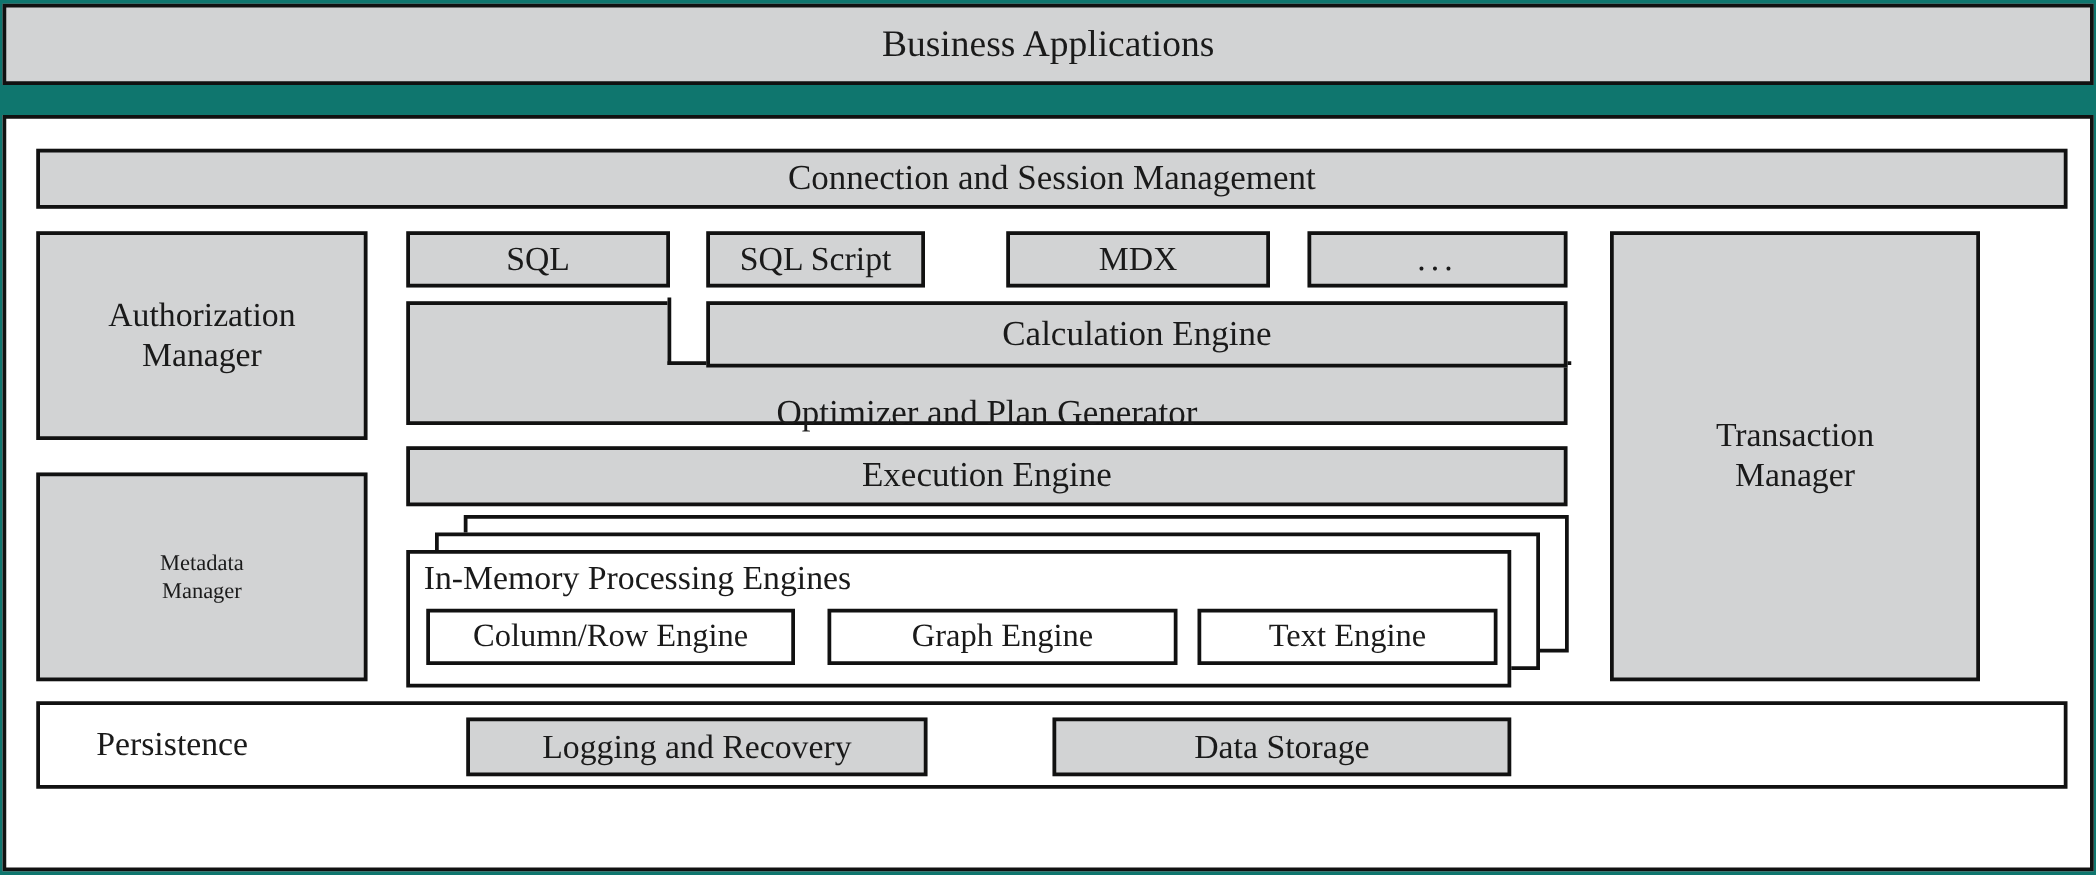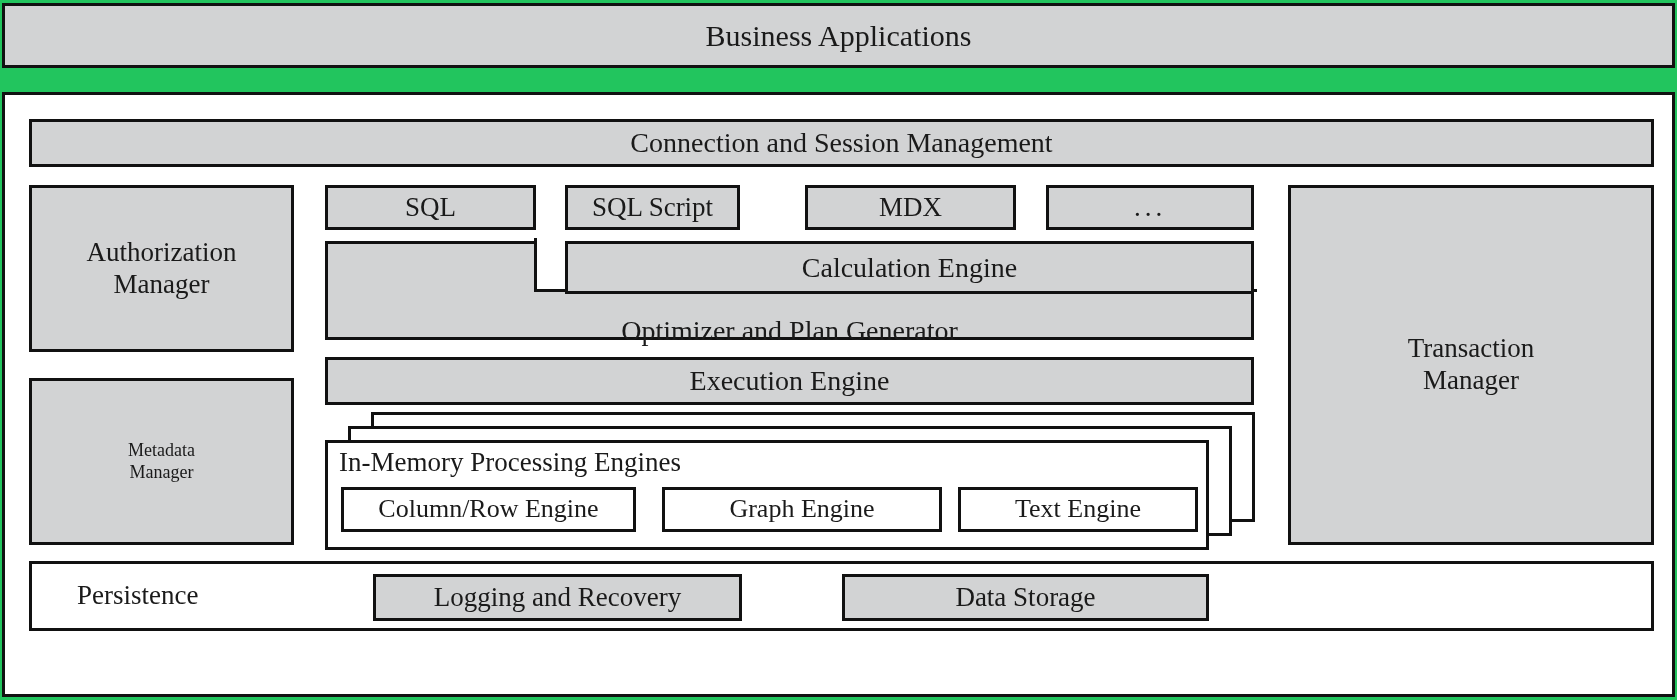--- a/index.html
+++ b/index.html
@@ -8,21 +8,21 @@
     background: #ffffff;
   }
   body {
     font-family: "Liberation Serif", "DejaVu Serif", serif;
     color: #1a1a1a;
   }
   #canvas {
     position: relative;
     width: 1677px;
     height: 700px;
-    background: #22c55e;
+    background: #0f766e;
     overflow: hidden;
   }
   .box {
     position: absolute;
     box-sizing: border-box;
     border: 3px solid #111111;
     display: flex;
     align-items: center;
     justify-content: center;
     text-align: center;
@@ -122,21 +122,21 @@
     left: 334px; top: 352px;
     font-size: 27px;
     white-space: nowrap;
   }
   #column-row-engine { left: 336px; top: 392px; width: 295px; height: 45px; font-size: 26px; background:#ffffff; }
   #graph-engine      { left: 657px; top: 392px; width: 280px; height: 45px; font-size: 26px; background:#ffffff; }
   #text-engine       { left: 953px; top: 392px; width: 240px; height: 45px; font-size: 26px; background:#ffffff; }
 
   
   #transaction-manager {
-    left: 1283px; top: 90px; width: 366px; height: 360px;
+    left: 1283px; top: 90px; width: 296px; height: 360px;
     font-size: 27px;
   }
 
   
   #persistence-bar {
     left: 24px; top: 466px; width: 1625px; height: 70px;
     background: #ffffff; border: 3px solid #111111;
     position: absolute; box-sizing: border-box;
   }
   #persistence-label {

